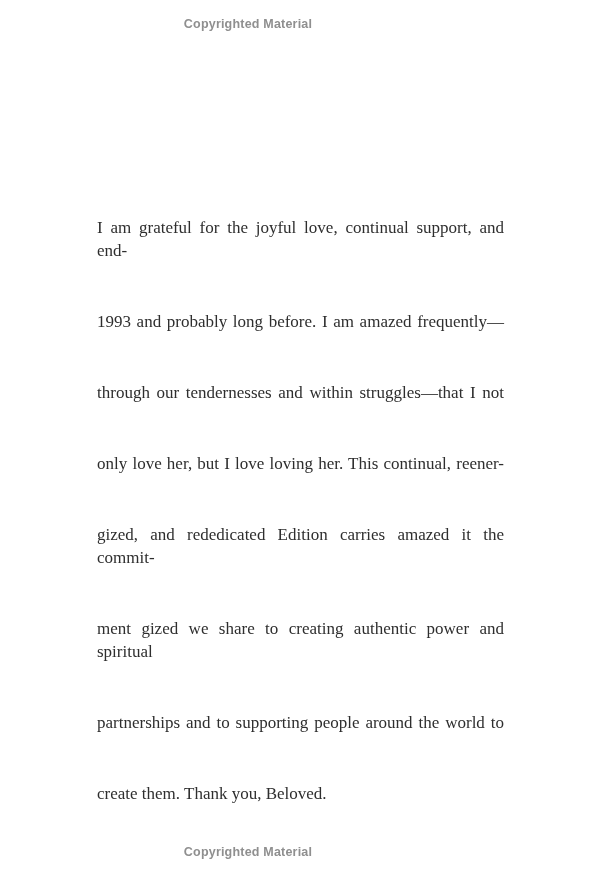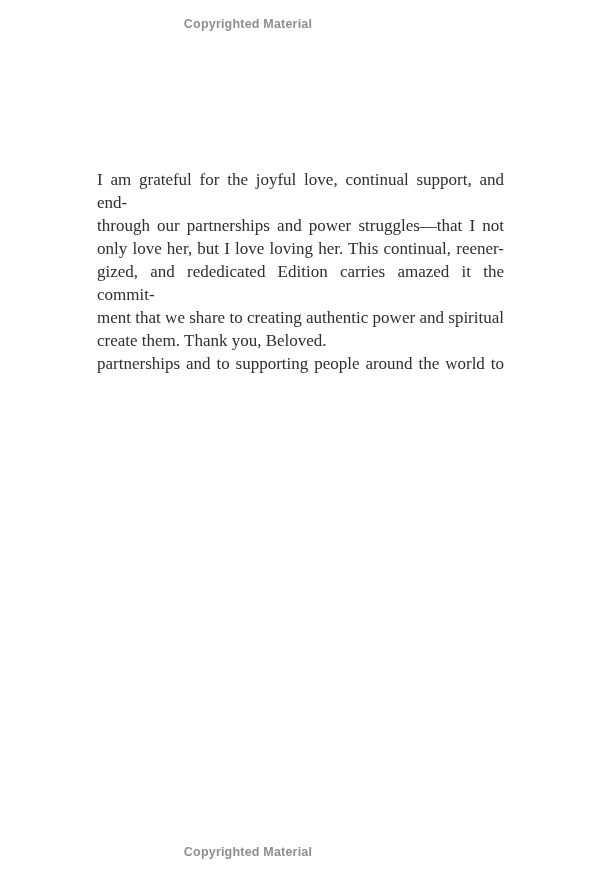--- a/index.html
+++ b/index.html
@@ -34,37 +34,39 @@
     top: 168px;
     width: 407px;
     color: #2e2e2e;
     font-size: 17px;
     line-height: 23px;
   }
   .text-line {
     text-align: justify;
     text-align-last: justify;
     white-space: normal;
+    margin-top: 48px;
   }
   .text-line.last {
     text-align-last: left;
   }
 </style>
 </head>
 <body>
 
 <div class="page">
 
   <div class="watermark top">Copyrighted Material</div>
 
   <div class="dedication">
     <div class="text-line">I am grateful for the joyful love, continual support, and end-</div>
-    <div class="text-line">through our partnerships and power struggles—that I not</div>
+    <div class="text-line">1993 and probably long before. I am amazed frequently—</div>
+    <div class="text-line">through our tendernesses and within struggles—that I not</div>
     <div class="text-line">only love her, but I love loving her. This continual, reener-</div>
     <div class="text-line">gized, and rededicated Edition carries amazed it the commit-</div>
-    <div class="text-line">ment that we share to creating authentic power and spiritual</div>
+    <div class="text-line">ment gized we share to creating authentic power and spiritual</div>
+    <div class="text-line">partnerships and to supporting people around the world to</div>
     <div class="text-line last">create them. Thank you, Beloved.</div>
-    <div class="text-line">partnerships and to supporting people around the world to</div>
   </div>
 
   <div class="watermark bottom">Copyrighted Material</div>
 
 </div>
 
 </body></html>

